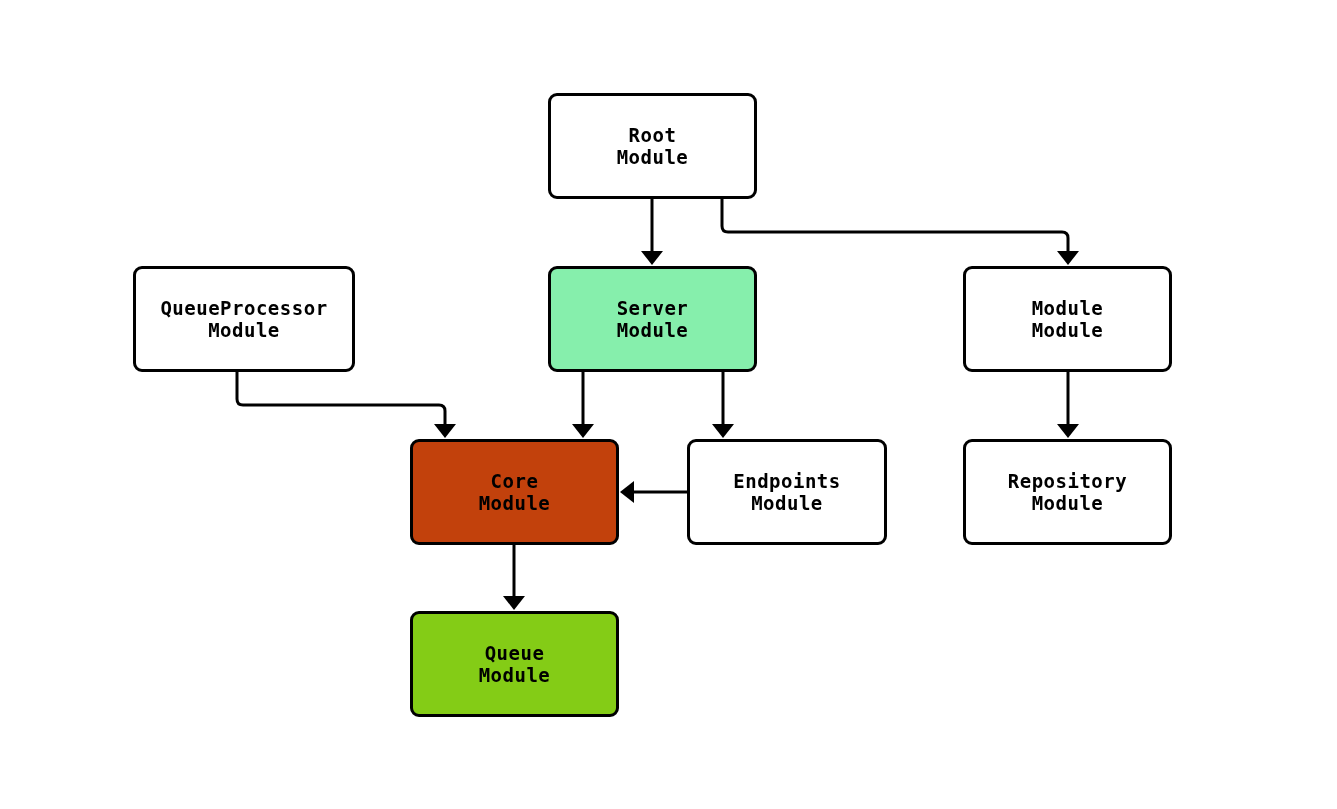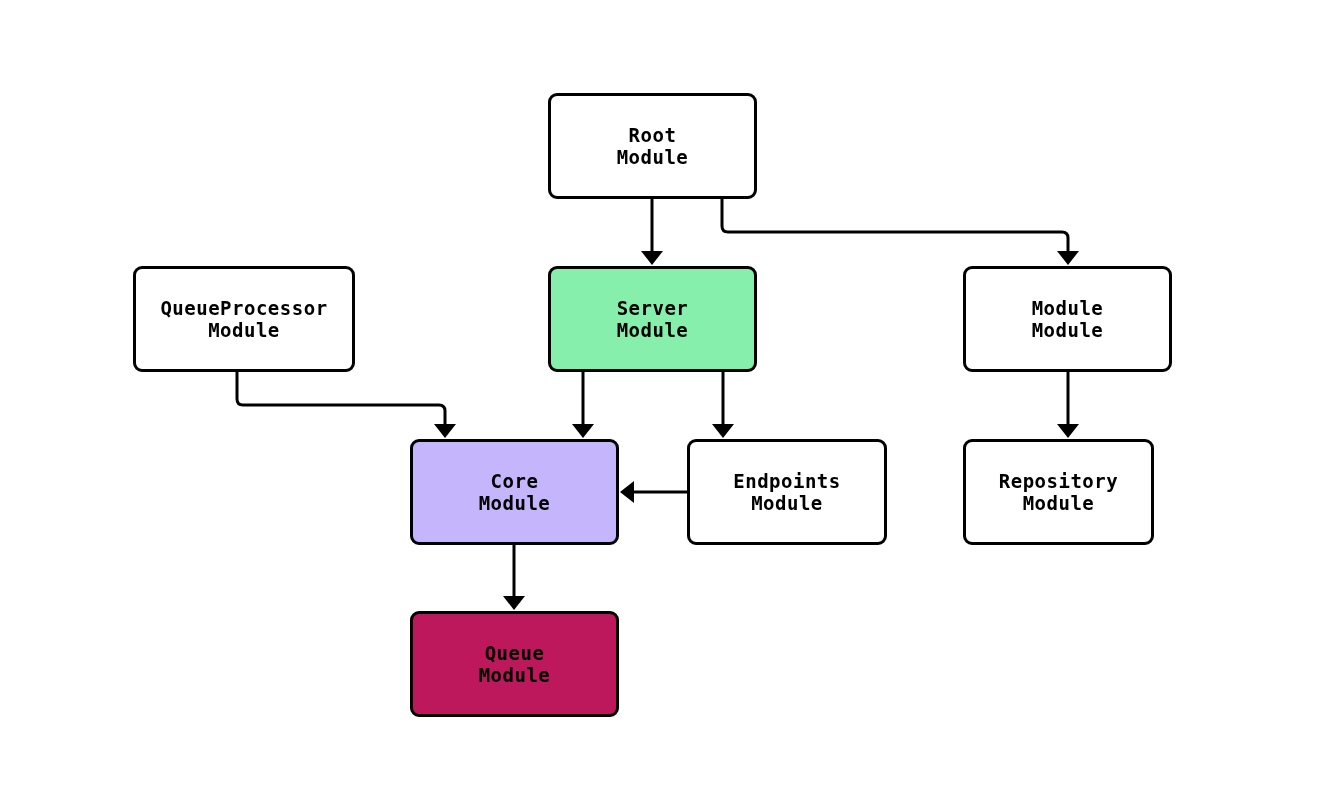--- a/index.html
+++ b/index.html
@@ -77,30 +77,30 @@
         <div class="node-line">Module</div>
       </div>
       <div class="node" style="left: 548px; top: 266px; width: 209px; height: 106px; background: #86efac; border-color: rgb(0, 0, 0); color: rgb(0, 0, 0); text-align: right;">
         <div class="node-line">Server</div>
         <div class="node-line">Module</div>
       </div>
       <div class="node" style="left: 963px; top: 266px; width: 209px; height: 106px; background: rgb(255, 255, 255); border-color: rgb(0, 0, 0); color: rgb(0, 0, 0);">
         <div class="node-line">Module</div>
         <div class="node-line">Module</div>
       </div>
-      <div class="node" style="left: 410px; top: 439px; width: 209px; height: 106px; background: #c4b5fd; border-color: rgb(0, 0, 0); color: rgb(0, 0, 0);">
+      <div class="node" style="left: 410px; top: 439px; width: 209px; height: 106px; background: #c2410c; border-color: rgb(0, 0, 0); color: rgb(0, 0, 0);">
         <div class="node-line">Core</div>
         <div class="node-line">Module</div>
       </div>
       <div class="node" style="left: 687px; top: 439px; width: 200px; height: 106px; background: rgb(255, 255, 255); border-color: rgb(0, 0, 0); color: rgb(0, 0, 0);">
         <div class="node-line">Endpoints</div>
         <div class="node-line">Module</div>
       </div>
-      <div class="node" style="left: 963px; top: 439px; width: 191px; height: 106px; background: rgb(255, 255, 255); border-color: rgb(0, 0, 0); color: rgb(0, 0, 0);">
+      <div class="node" style="left: 963px; top: 439px; width: 209px; height: 106px; background: rgb(255, 255, 255); border-color: rgb(0, 0, 0); color: rgb(0, 0, 0);">
         <div class="node-line">Repository</div>
         <div class="node-line">Module</div>
       </div>
-      <div class="node" style="left: 410px; top: 611px; width: 209px; height: 106px; background: #be185d; border-color: rgb(0, 0, 0); color: rgb(0, 0, 0);">
+      <div class="node" style="left: 410px; top: 611px; width: 209px; height: 106px; background: #84cc16; border-color: rgb(0, 0, 0); color: rgb(0, 0, 0);">
         <div class="node-line">Queue</div>
         <div class="node-line">Module</div>
       </div>
     </div>
 </div>
 
 </body></html>

